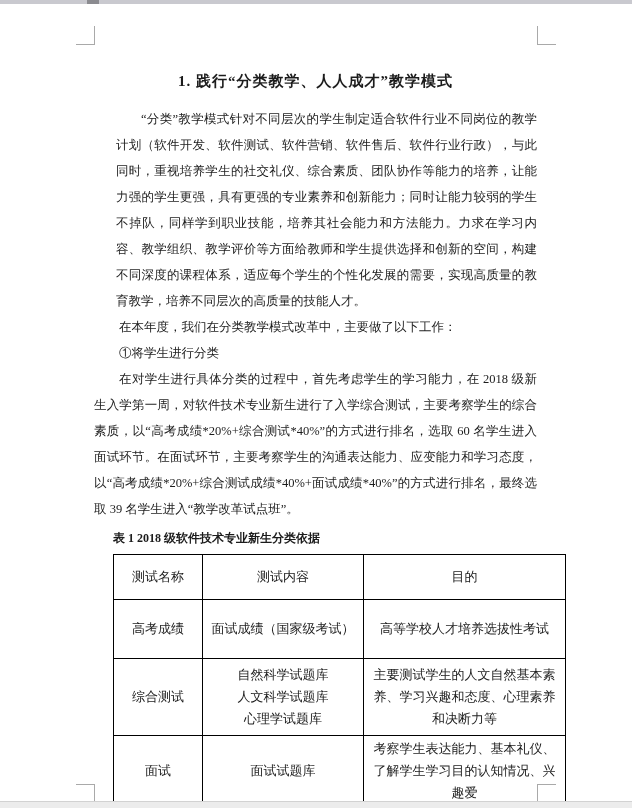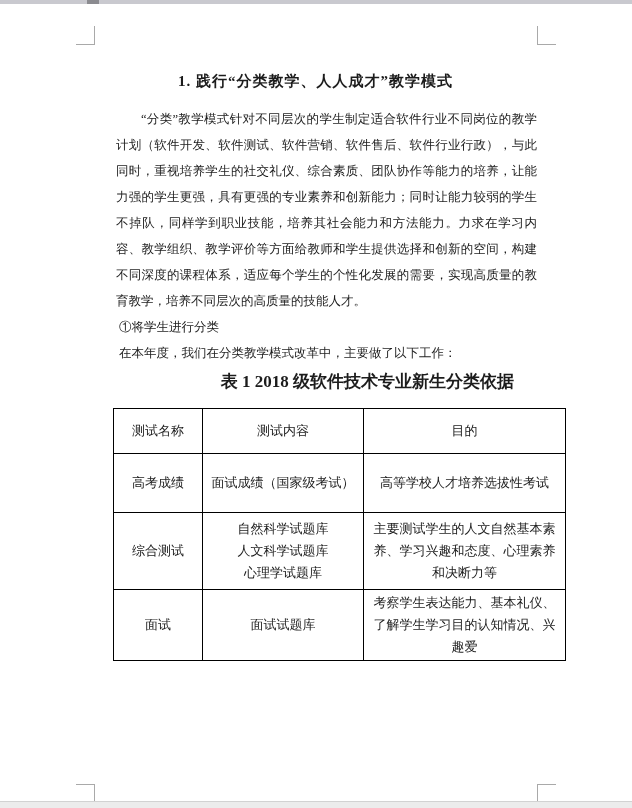--- a/index.html
+++ b/index.html
@@ -64,24 +64,24 @@
     font-size: 12.5px;
     line-height: 26px;
     text-align: justify;
     text-indent: 2em;
     margin: 0;
     word-break: break-all;
   }
   .para-first { margin-top: 14px; margin-left: 22px; }
   .table-caption {
     width: 401px;
-    margin: 8px 0 18px 19px;
-    font-size: 17px;
+    margin: 8px 0 8px 19px;
+    font-size: 12px;
     font-weight: bold;
-    text-align: right;
+    text-align: left;
     line-height: 16px;
   }
   table.classification {
     border-collapse: collapse;
     table-layout: fixed;
     margin-left: 19px;
     width: 401px;
   }
   table.classification th,
   table.classification td {
@@ -114,24 +114,25 @@
     <div class="crop crop-tr"></div>
     <div class="crop crop-bl"></div>
     <div class="crop crop-br"></div>
 
     <div class="content">
 
       <h1 class="doc-title">1. 践行“分类教学、人人成才”教学模式</h1>
 
       <p class="body-para para-first">“分类”教学模式针对不同层次的学生制定适合软件行业不同岗位的教学计划（软件开发、软件测试、软件营销、软件售后、软件行业行政），与此同时，重视培养学生的社交礼仪、综合素质、团队协作等能力的培养，让能力强的学生更强，具有更强的专业素养和创新能力；同时让能力较弱的学生不掉队，同样学到职业技能，培养其社会能力和方法能力。力求在学习内容、教学组织、教学评价等方面给教师和学生提供选择和创新的空间，构建不同深度的课程体系，适应每个学生的个性化发展的需要，实现高质量的教育教学，培养不同层次的高质量的技能人才。</p>
 
+      <p class="body-para">在本年度，我们在分类教学模式改革中，主要做了以下工作：</p>
+
       <p class="body-para">①将学生进行分类</p>
 
-      <p class="body-para">在本年度，我们在分类教学模式改革中，主要做了以下工作：</p>
-
+      <p class="body-para">在对学生进行具体分类的过程中，首先考虑学生的学习能力，在 2018 级新生入学第一周，对软件技术专业新生进行了入学综合测试，主要考察学生的综合素质，以“高考成绩*20%+综合测试*40%”的方式进行排名，选取 60 名学生进入面试环节。在面试环节，主要考察学生的沟通表达能力、应变能力和学习态度，以“高考成绩*20%+综合测试成绩*40%+面试成绩*40%”的方式进行排名，最终选取 39 名学生进入“教学改革试点班”。</p>
 
       <div class="table-caption">表 1 2018 级软件技术专业新生分类依据</div>
 
       <table class="classification">
         <tbody>
             <tr class="row-header">
           <th class="col-name">测试名称</th>
           <th class="col-content">测试内容</th>
           <th class="col-purpose">目的</th>
         </tr>

